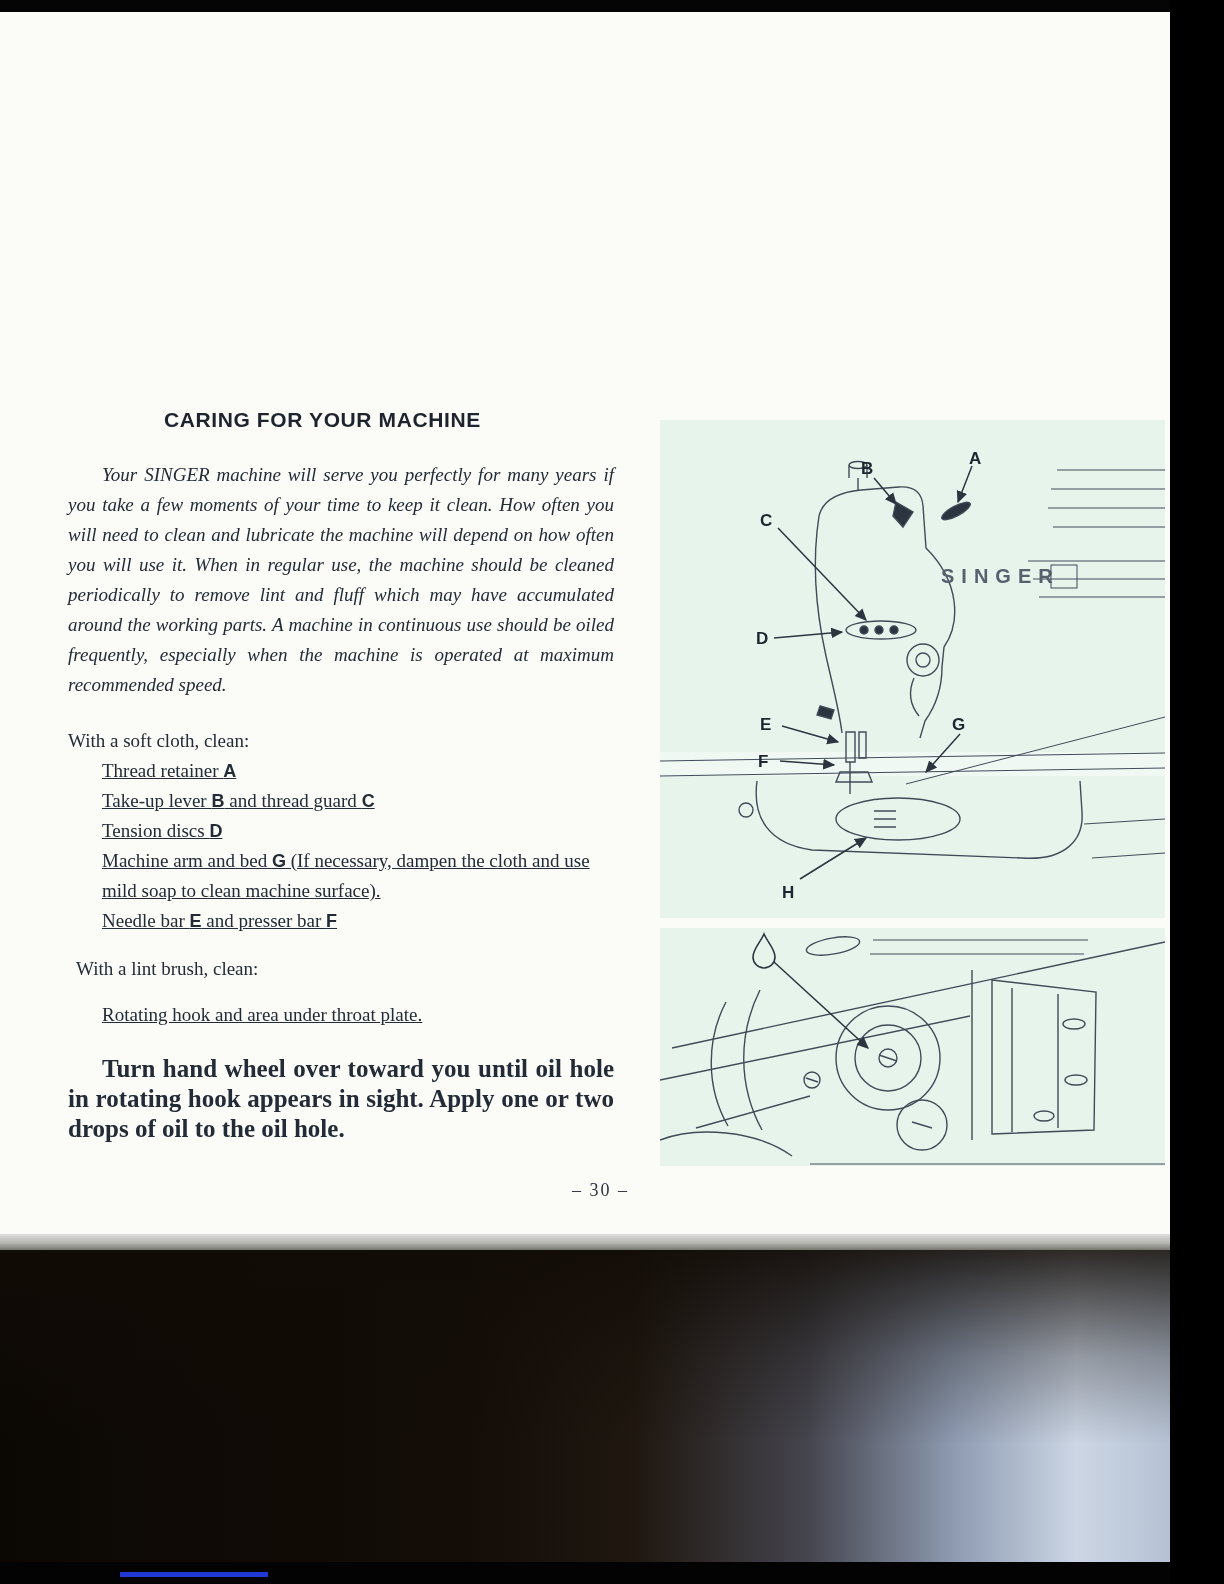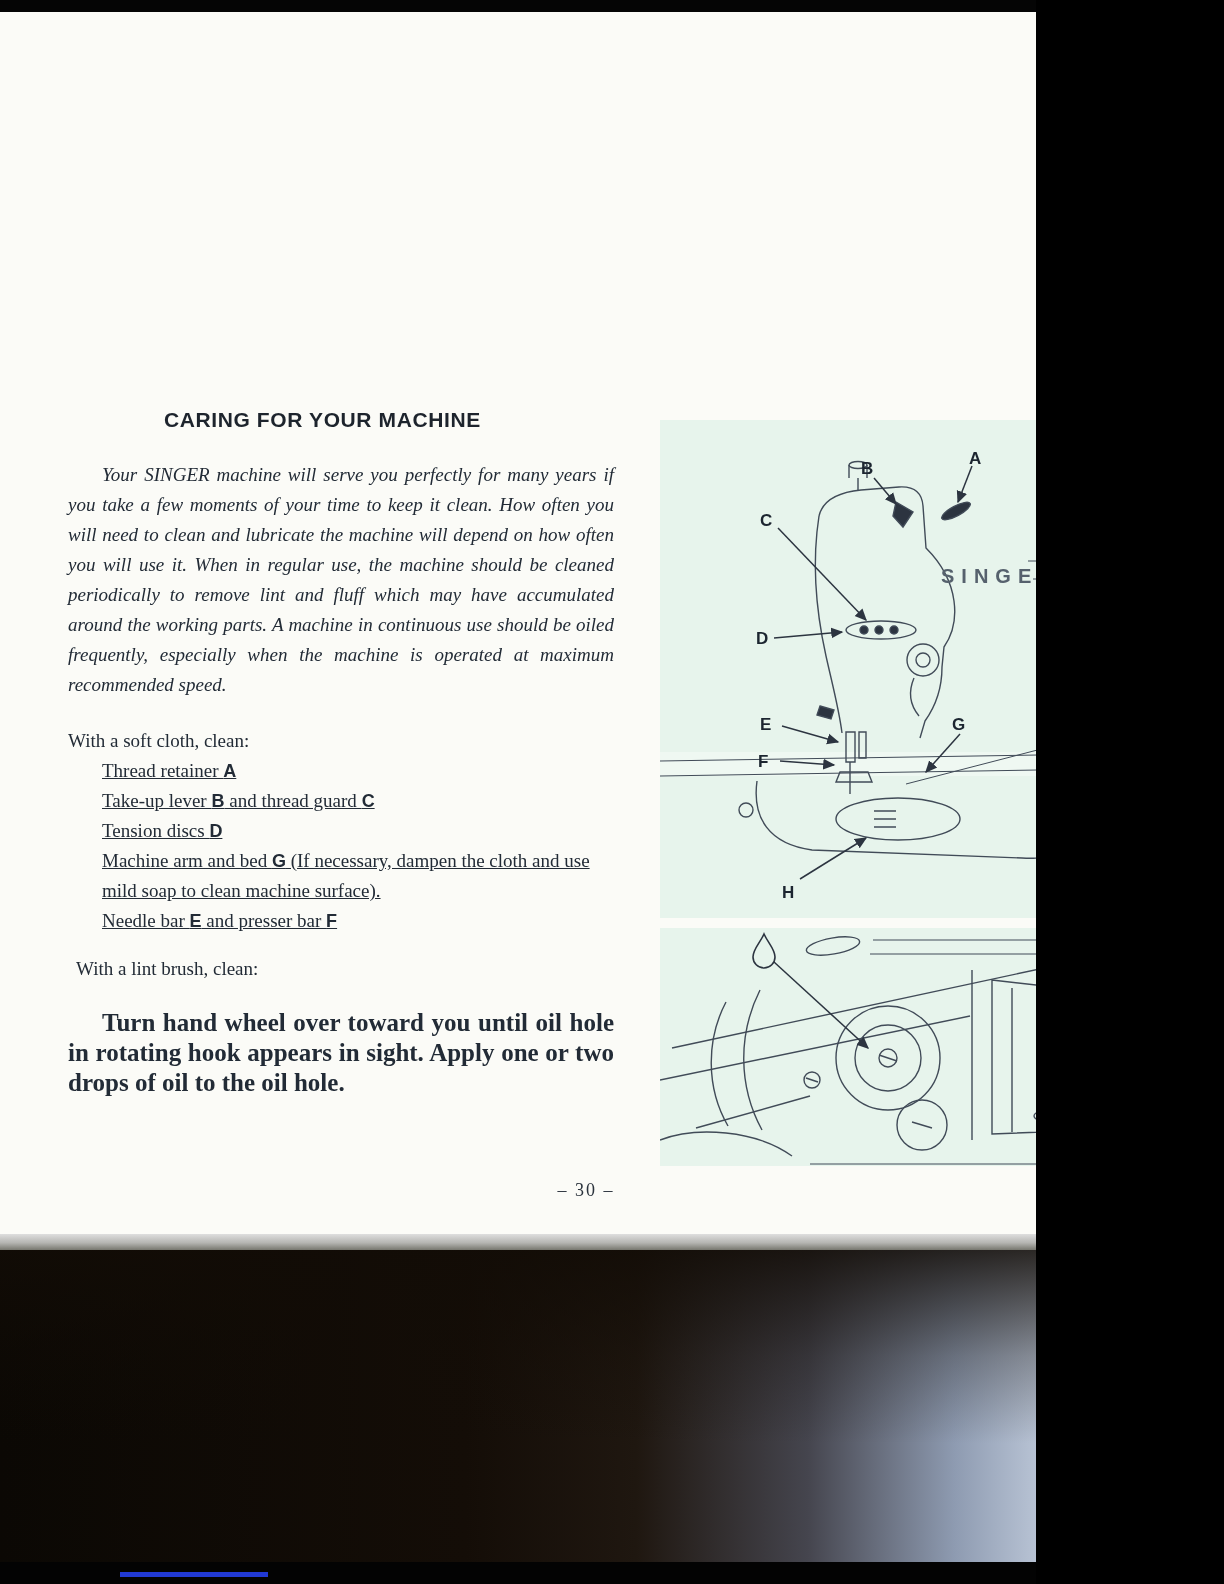--- a/index.html
+++ b/index.html
@@ -1,16 +1,16 @@
 <!DOCTYPE html>
 <html><head>
 <meta charset="utf-8">
 <style>
   html,body{margin:0;padding:0;background:#000;}
-  .scan{position:relative;width:1036px;height:1584px;overflow:hidden;background:#000;
+  .scan{position:relative;width:1170px;height:1584px;overflow:hidden;background:#000;
         font-family:"Liberation Serif", serif;}
   .topbar{position:absolute;left:0;top:0;width:1224px;height:12px;background:#050505;}
   .page{position:absolute;left:0;top:12px;width:1224px;height:1222px;background:#fbfbf7;}
   .page-right-edge{position:absolute;left:1196px;top:12px;width:28px;height:1222px;
         background:linear-gradient(180deg,#f4f4f1 0%,#e7e7e2 18%,#cfcfc9 42%,#9a9a93 72%,#5c5c55 100%);}
   .corner-mark{position:absolute;left:1203px;top:345px;width:11px;height:38px;background:#15130f;
         transform:rotate(10deg);}
   .page-stack-edge{position:absolute;left:0;top:1234px;width:1224px;height:16px;
         background:linear-gradient(180deg,#dedede 0%,#b5b5b2 55%,#77776f 100%);}
   .below{position:absolute;left:0;top:1250px;width:1224px;height:312px;
@@ -23,21 +23,21 @@
   
   .column{position:absolute;left:68px;top:408px;width:546px;color:#222b36;}
   .title{font-family:"Liberation Sans", sans-serif;font-weight:700;font-size:21px;
         letter-spacing:.6px;color:#1d242d;margin:0 0 0 96px;}
   .para{font-size:19px;line-height:30px;text-align:justify;text-indent:34px;margin:28px 0 0 0;font-style:italic;}
   .subhead{font-size:19px;line-height:30px;margin:26px 0 0 0;}
   .subhead.lint{margin:18px 0 16px 8px;}
   .li{font-size:19px;line-height:30px;padding-left:34px;text-decoration:underline;}
   .ltr{font-family:"Liberation Sans", sans-serif;font-weight:700;font-size:18px;}
   .closing{font-size:25px;line-height:30px;text-align:justify;text-indent:34px;margin:24px 0 0 0;font-weight:bold;}
-  .pageno{position:absolute;left:536px;top:1180px;width:100px;text-align:center;
+  .pageno{position:absolute;left:572px;top:1180px;width:100px;
         font-size:18px;color:#2a323c;letter-spacing:2px;}
 
   
   .panel{position:absolute;background:#e7f4ec;}
   .panel1{left:660px;top:420px;width:505px;height:498px;}
   .panel2{left:660px;top:928px;width:505px;height:238px;}
   .panel svg{display:block;width:100%;height:100%;}
   .lblgrp text{font:700 17px "Liberation Sans", sans-serif;fill:#1c2530;}
   .brand{font:600 20px "Liberation Sans", sans-serif;letter-spacing:7px;fill:#56616d;}
 </style>
@@ -57,20 +57,21 @@
     <p class="para">Your SINGER machine will serve you perfectly for many years if you take a few moments of your time to keep it clean. How often you will need to clean and lubricate the machine will depend on how often you will use it. When in regular use, the machine should be cleaned periodically to remove lint and fluff which may have accumulated around the working parts. A machine in continuous use should be oiled frequently, especially when the machine is operated at maximum recommended speed.</p>
 
     <p class="subhead">With a soft cloth, clean:</p>
     <div class="li"><span>Thread retainer </span><span class="ltr">A</span></div>
     <div class="li"><span>Take-up lever </span><span class="ltr">B</span><span> and thread guard </span><span class="ltr">C</span></div>
     <div class="li"><span>Tension discs </span><span class="ltr">D</span></div>
     <div class="li"><span>Machine arm and bed </span><span class="ltr">G</span><span> (If necessary, dampen the cloth and use mild soap to clean machine surface).</span></div>
     <div class="li"><span>Needle bar </span><span class="ltr">E</span><span> and presser bar </span><span class="ltr">F</span></div>
 
     <p class="subhead lint">With a lint brush, clean:</p>
+    <div class="li"><span>Rotating hook and area under throat plate.</span></div>
 
     <p class="closing">Turn hand wheel over toward you until oil hole in rotating hook appears in sight. Apply one or two drops of oil to the oil hole.</p>
   </div>
 
   <div class="pageno">–  30  –</div>
 
   <div class="panel panel1">
     <svg viewBox="0 0 505 498">
       <defs>
         <marker id="ah1" viewBox="0 0 10 10" markerWidth="9" markerHeight="9" refX="8" refY="5" orient="auto-start-reverse">

